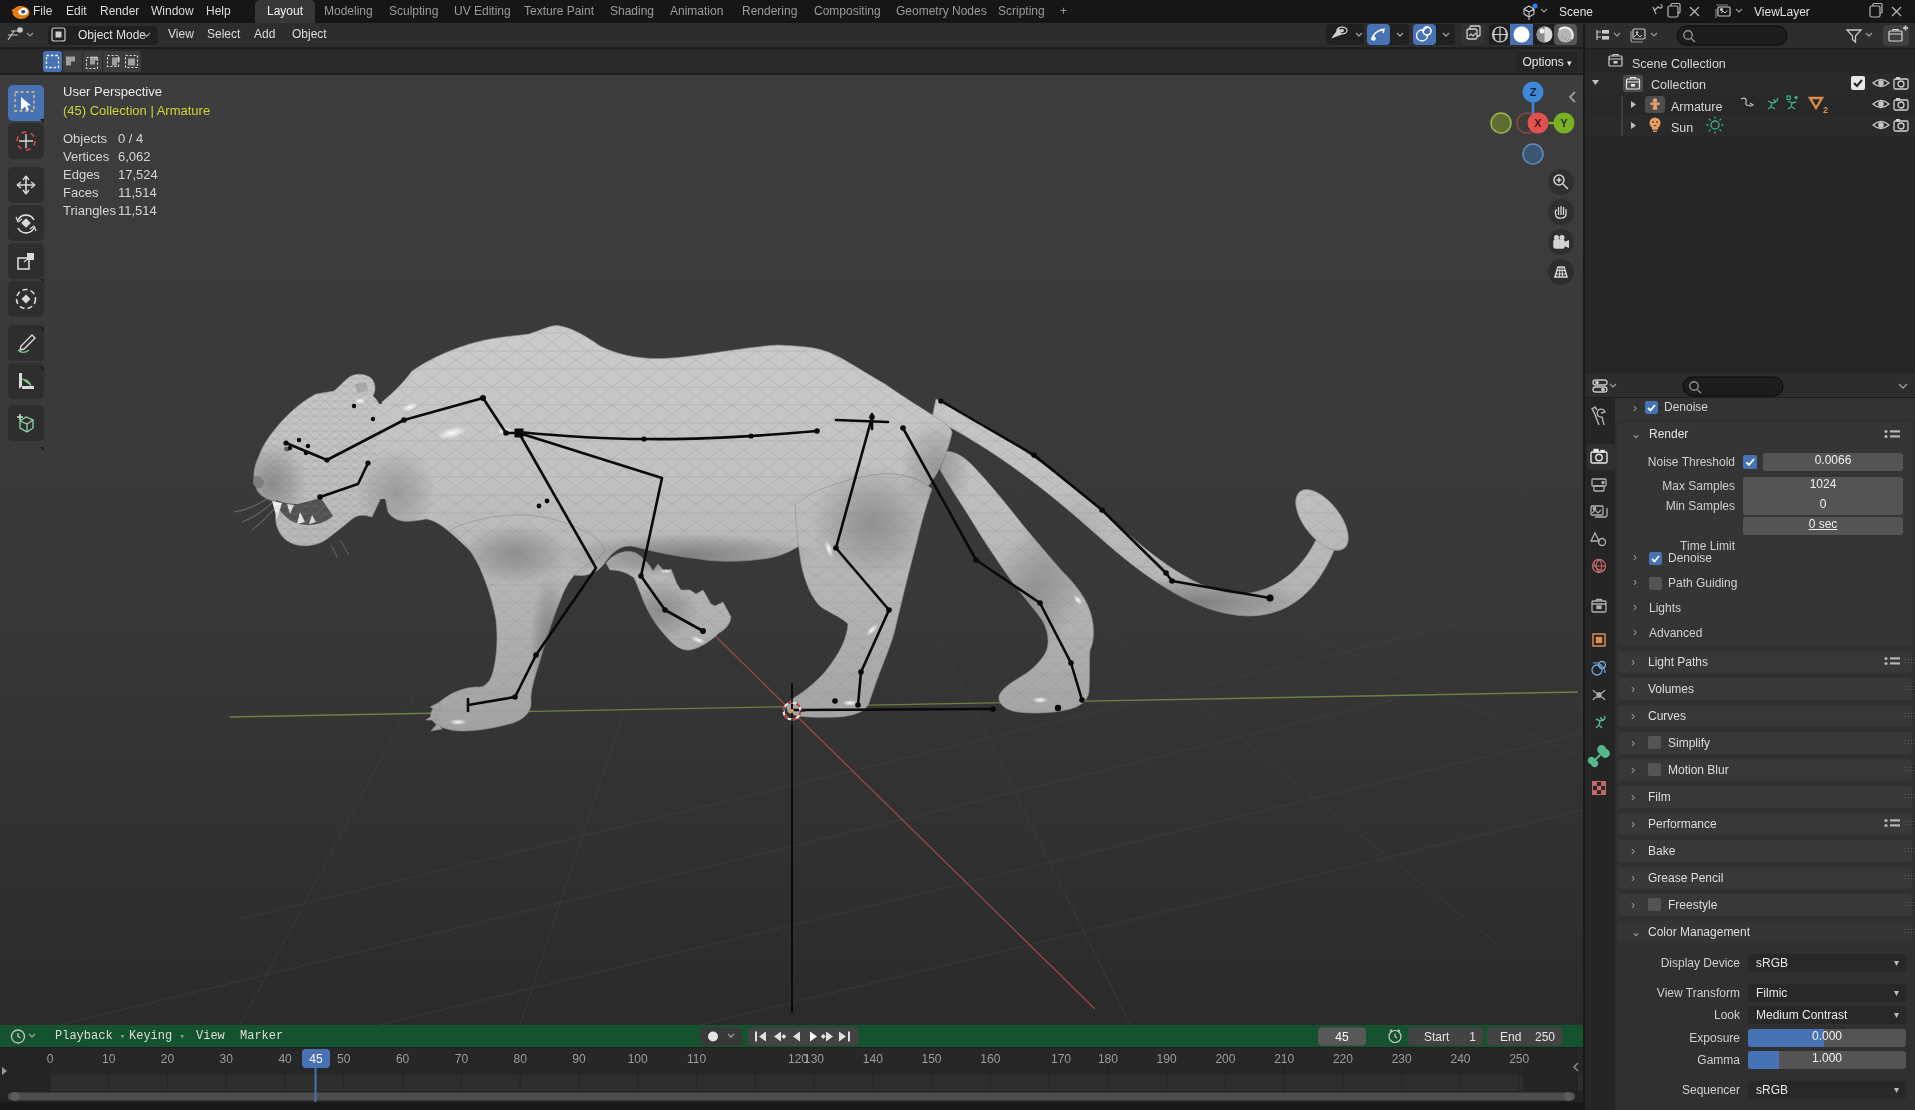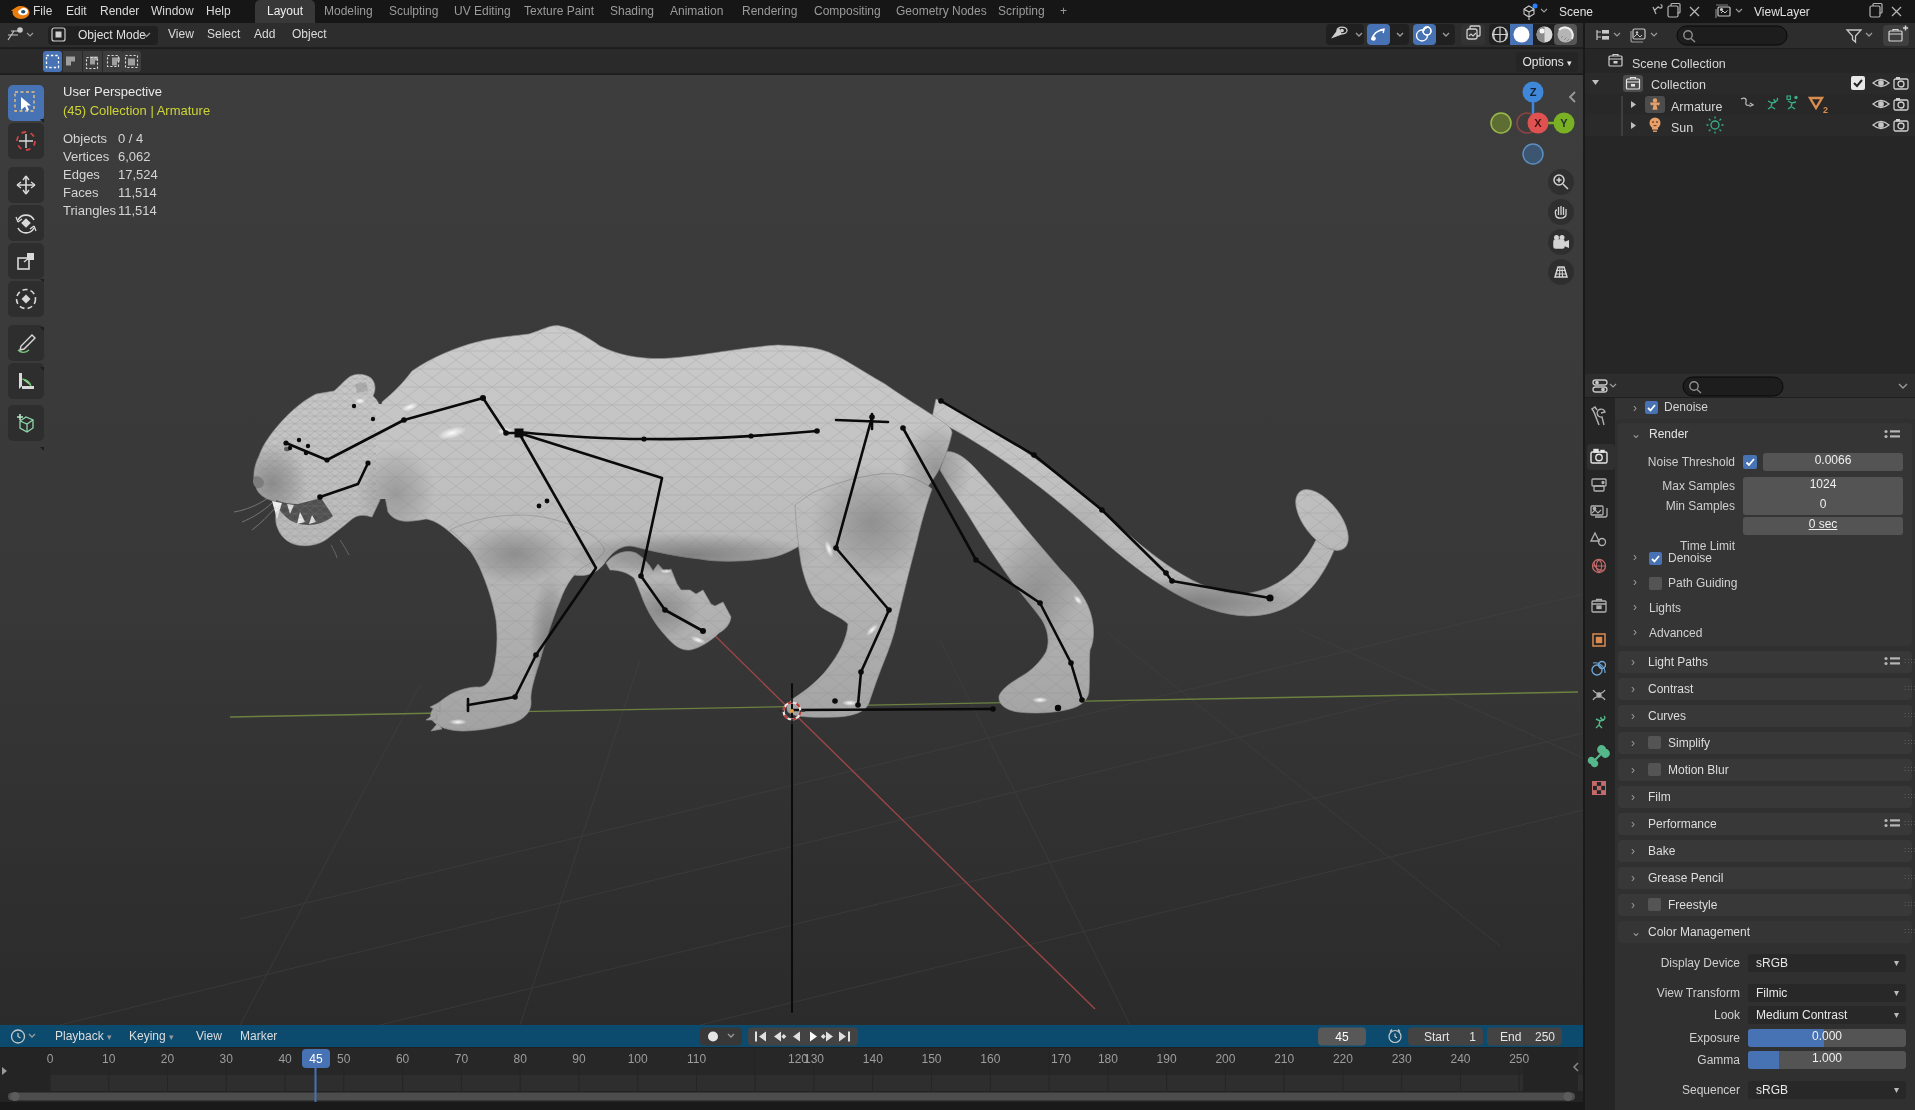--- a/index.html
+++ b/index.html
@@ -33,21 +33,21 @@
   #propshdr{left:1585px;top:374px;width:330px;height:24px;background:#2d2d2d;border-bottom:1px solid #1e1e1e;}
   .vsep{position:absolute;background:#191919;}
   
   .phdr{position:absolute;left:1618px;width:293px;height:22px;background:#383838;border-radius:4px;color:#dddddd;font-size:12px;line-height:22px;}
   .plabel{position:absolute;text-align:right;color:#cfcfcf;font-size:12px;}
   .pfield{position:absolute;background:#545454;border-radius:3px;color:#f0f0f0;font-size:12px;text-align:center;}
   .pdrop{position:absolute;background:#282828;border-radius:3px;color:#e8e8e8;font-size:12px;padding-left:8px;}
   .chev{position:absolute;color:#bbbbbb;}
   
   #timeline{left:0;top:1025px;width:1583px;height:85px;background:#2b2b2b;}
-  #tlhdr{left:0;top:1025px;width:1583px;height:23px;background:#0c4a6e;border-bottom:1px solid #202020;color:#d8d8d8;font-size:12px;}
+  #tlhdr{left:0;top:1025px;width:1583px;height:23px;background:#14532d;border-bottom:1px solid #202020;color:#d8d8d8;font-size:12px;font-family:Liberation Mono, monospace;}
   #ruler{left:0;top:1048px;width:1583px;height:27px;background:#272727;}
   #ticks{left:0;top:1075px;width:1583px;height:16px;background:#2e2e2e;}
   #scrollzone{left:0;top:1091px;width:1583px;height:11px;background:#232323;}
   #below{left:0;top:1102px;width:1583px;height:8px;background:#191919;}
   .rlabel{position:absolute;top:1052px;color:#9d9d9d;font-size:12px;transform:translateX(-50%);}
 </style>
 </head>
 <body>
 
 <div class="abs" id="topbar">
@@ -762,21 +762,21 @@
       <span style="position:absolute;left:30px">Light Paths</span>
     <svg width="20" height="14" style="position:absolute;left:265px;top:5px">
         <circle cx="3" cy="2.5" r="1.6" fill="#b5b5b5"></circle>
         <circle cx="3" cy="7.5" r="1.6" fill="#b5b5b5"></circle>
         <rect x="7" y="1.3" width="10" height="2.2" fill="#b5b5b5"></rect>
         <rect x="7" y="6.3" width="10" height="2.2" fill="#b5b5b5"></rect>
       </svg>
   </div>
   <div class="phdr" style="left:3px;top:280px;width:294px;">
       <span style="position:absolute;left:13px;color:#9a9a9a">›</span>
-      <span style="position:absolute;left:30px">Contrast</span>
+      <span style="position:absolute;left:30px">Volumes</span>
     </div>
   <div class="phdr" style="left:3px;top:307px;width:294px;">
       <span style="position:absolute;left:13px;color:#9a9a9a">›</span>
       <span style="position:absolute;left:30px">Curves</span>
     </div>
   <div class="phdr" style="left:3px;top:334px;width:294px;">
       <span style="position:absolute;left:13px;color:#9a9a9a">›</span>
       <span style="position:absolute;left:30px;width:13px;height:13px;background:#545454;border-radius:2px;top:4px"></span>
       <span style="position:absolute;left:50px">Simplify</span>
     </div>

